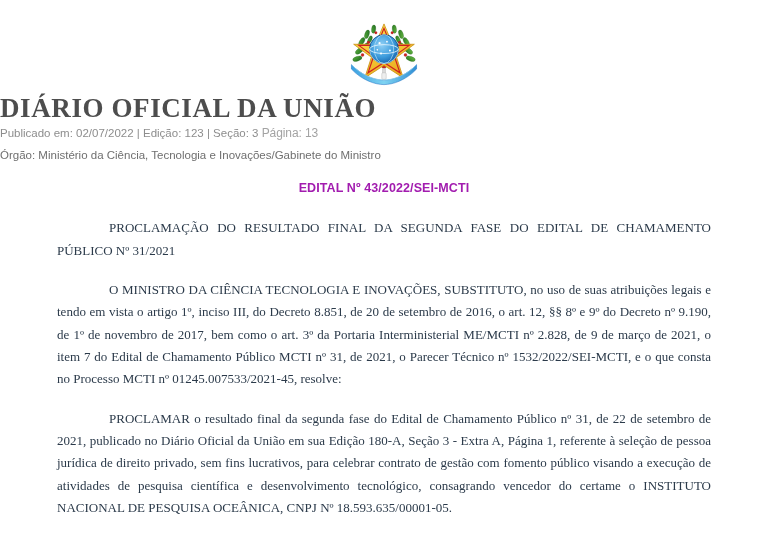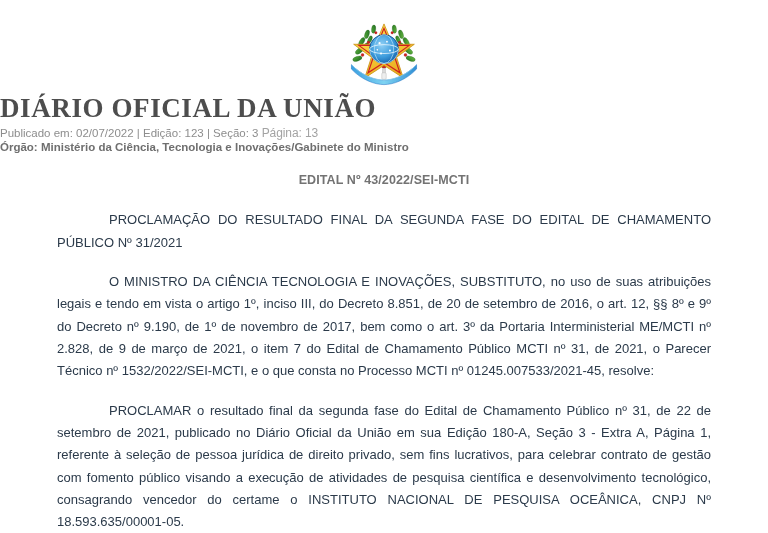--- a/index.html
+++ b/index.html
@@ -52,49 +52,49 @@
     line-height: 1.1;
     white-space: nowrap;
   }
   .publine .pagina {
     font-size: 12px;
     color: #a3a3a3;
     letter-spacing: -0.1px;
   }
   .orgao {
     font-size: 11.5px;
-    font-weight: bold;
+    font-weight: normal;
     color: #6f6f6f;
-    margin-top: 0;
+    margin-top: 8px;
     line-height: 1.1;
     white-space: nowrap;
   }
 
   
   .content {
     margin: 0 57px;
     padding-top: 20px;
   }
   .edital-title {
     text-align: center;
     font-size: 12.5px;
     font-weight: bold;
-    color: #737373;
+    color: #a21caf;
     letter-spacing: 0.1px;
     margin-bottom: 22px;
   }
   p.para {
     text-align: justify;
     text-justify: inter-word;
     font-size: 13px;
     line-height: 1.72;
     margin: 0 0 17px 0;
     color: #2b3a4a;
   }
-  p.para.indent { text-indent: 52px; }
+  p.para.indent { text-indent: 52px; font-family: Liberation Serif, serif; }
   p.para:last-of-type { margin-bottom: 8px; }
 </style>
 </head>
 <body>
 
 <div class="page">
 
   <header class="masthead">
 
     <svg class="emblem" viewBox="0 0 100 100" aria-hidden="true">

